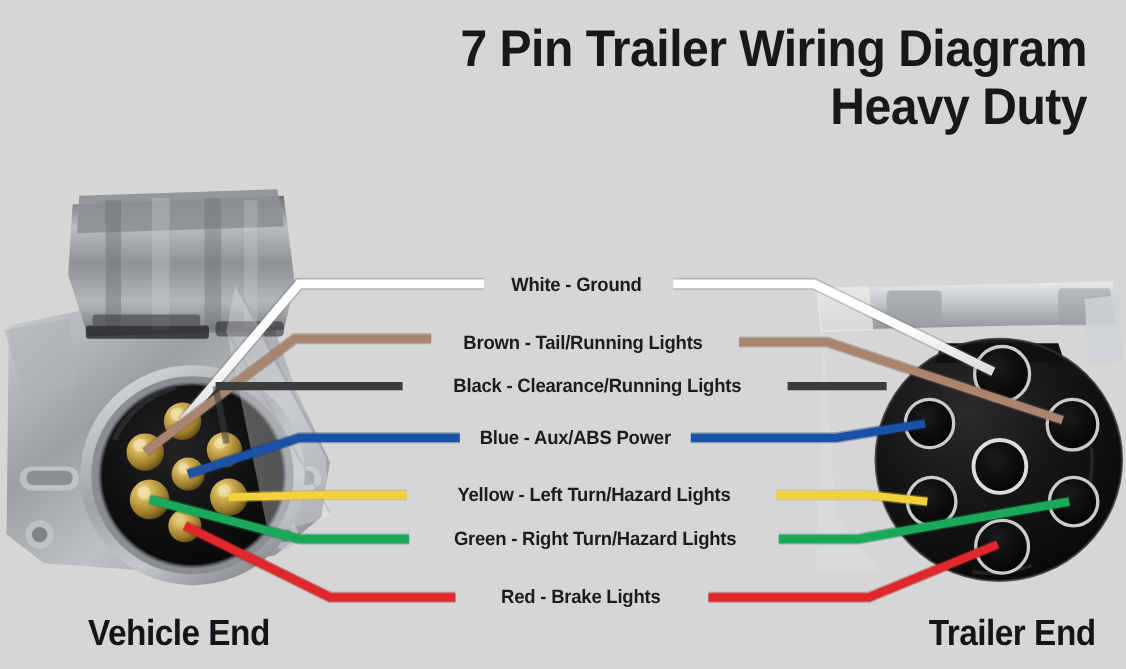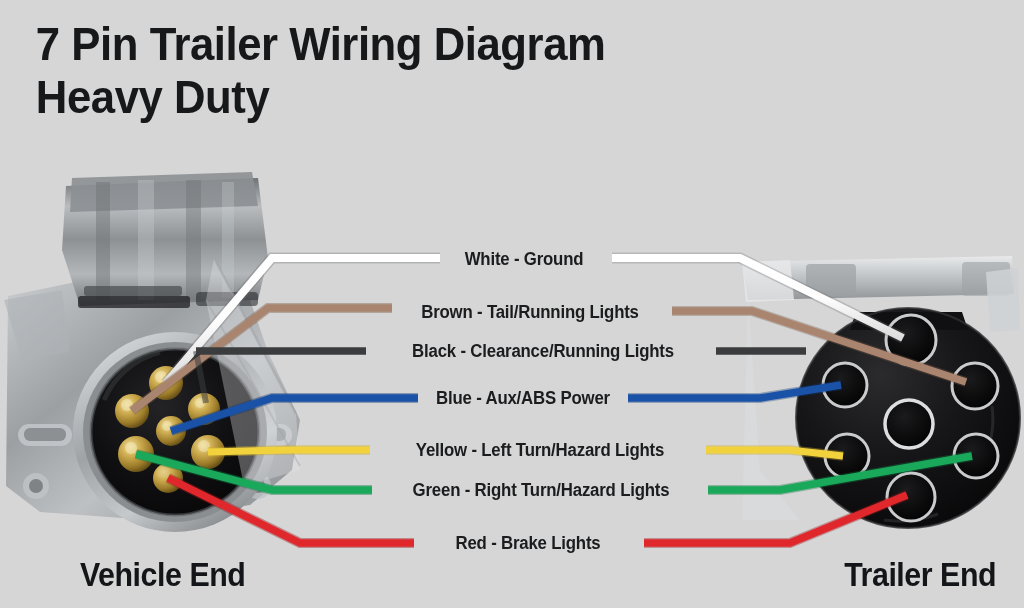--- a/index.html
+++ b/index.html
@@ -8,21 +8,21 @@
     width:1024px;height:608px;
     background:#d6d6d6;
     font-family:"Liberation Sans",sans-serif;
     overflow:hidden;
     position:relative;
   }
   #stage{position:relative;width:1024px;height:608px;overflow:hidden;background:#d6d6d6;}
 
   
   .title-block{
-    position:absolute;left:0;top:18px;width:1024px;text-align:left;
+    position:absolute;left:0;top:18px;width:1024px;text-align:right;
     pointer-events:none;
   }
   .title-line{
     font-family:"Liberation Sans",sans-serif;
     font-weight:bold;
     font-size:47px;
     line-height:1.12;
     color:#17181a;
     letter-spacing:-0.5px;
     transform:scaleX(0.93);

